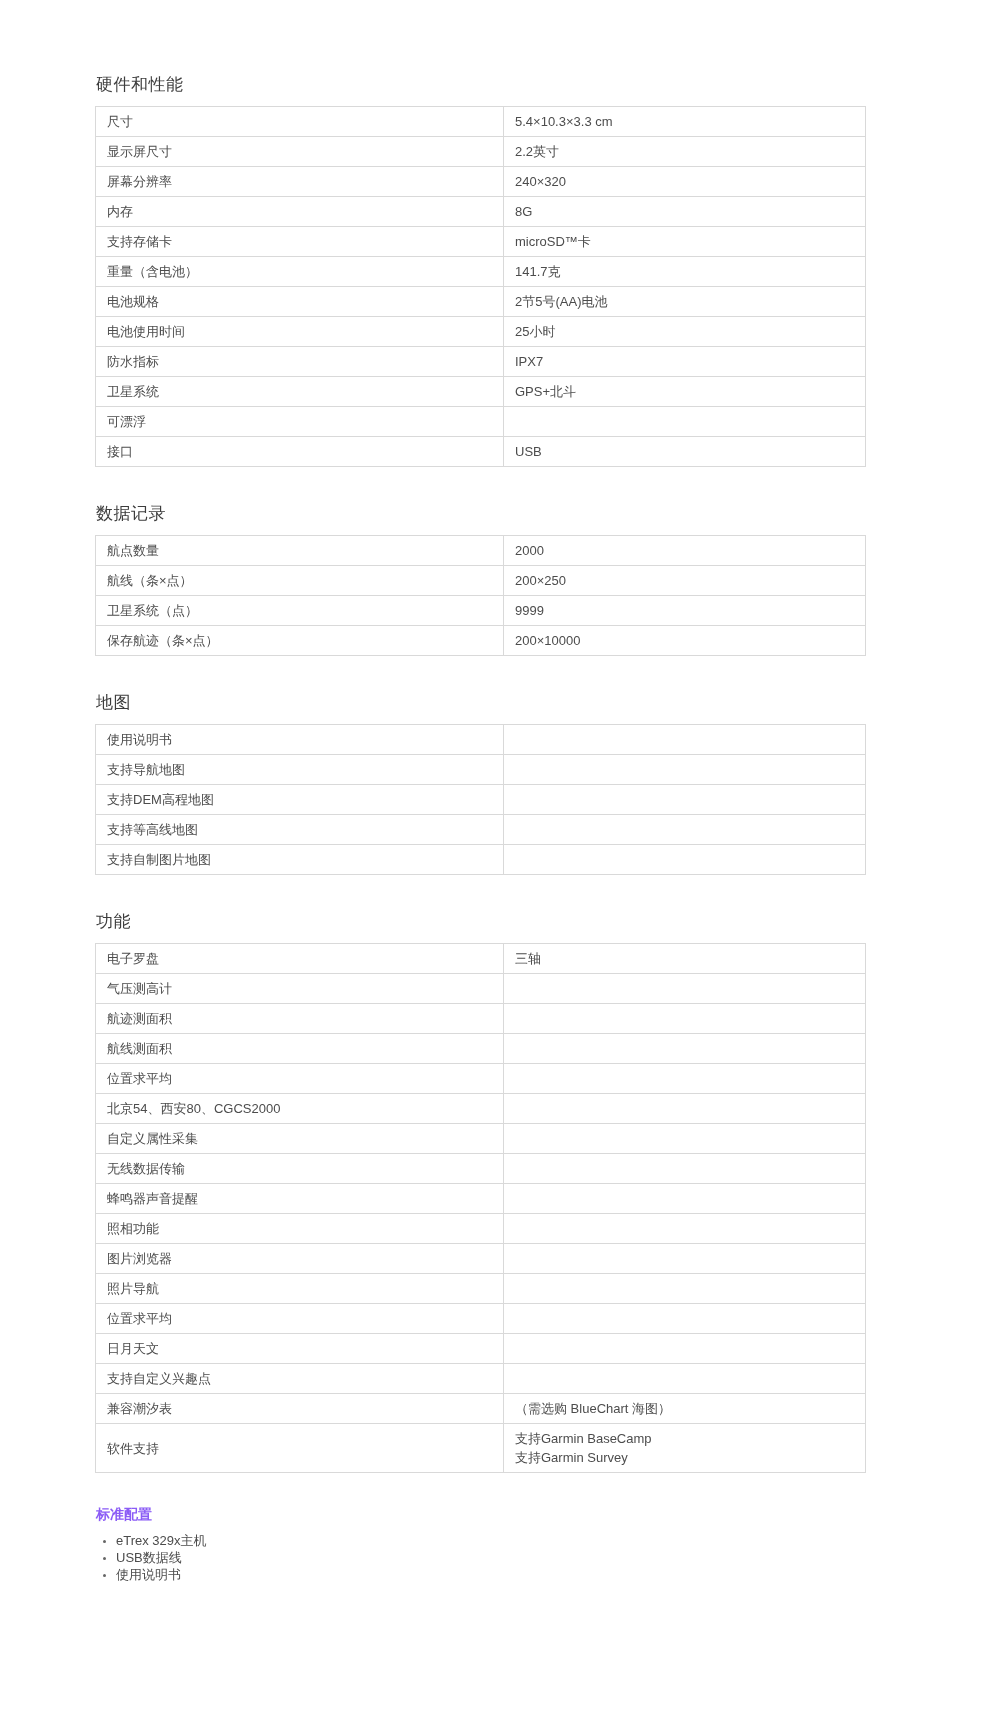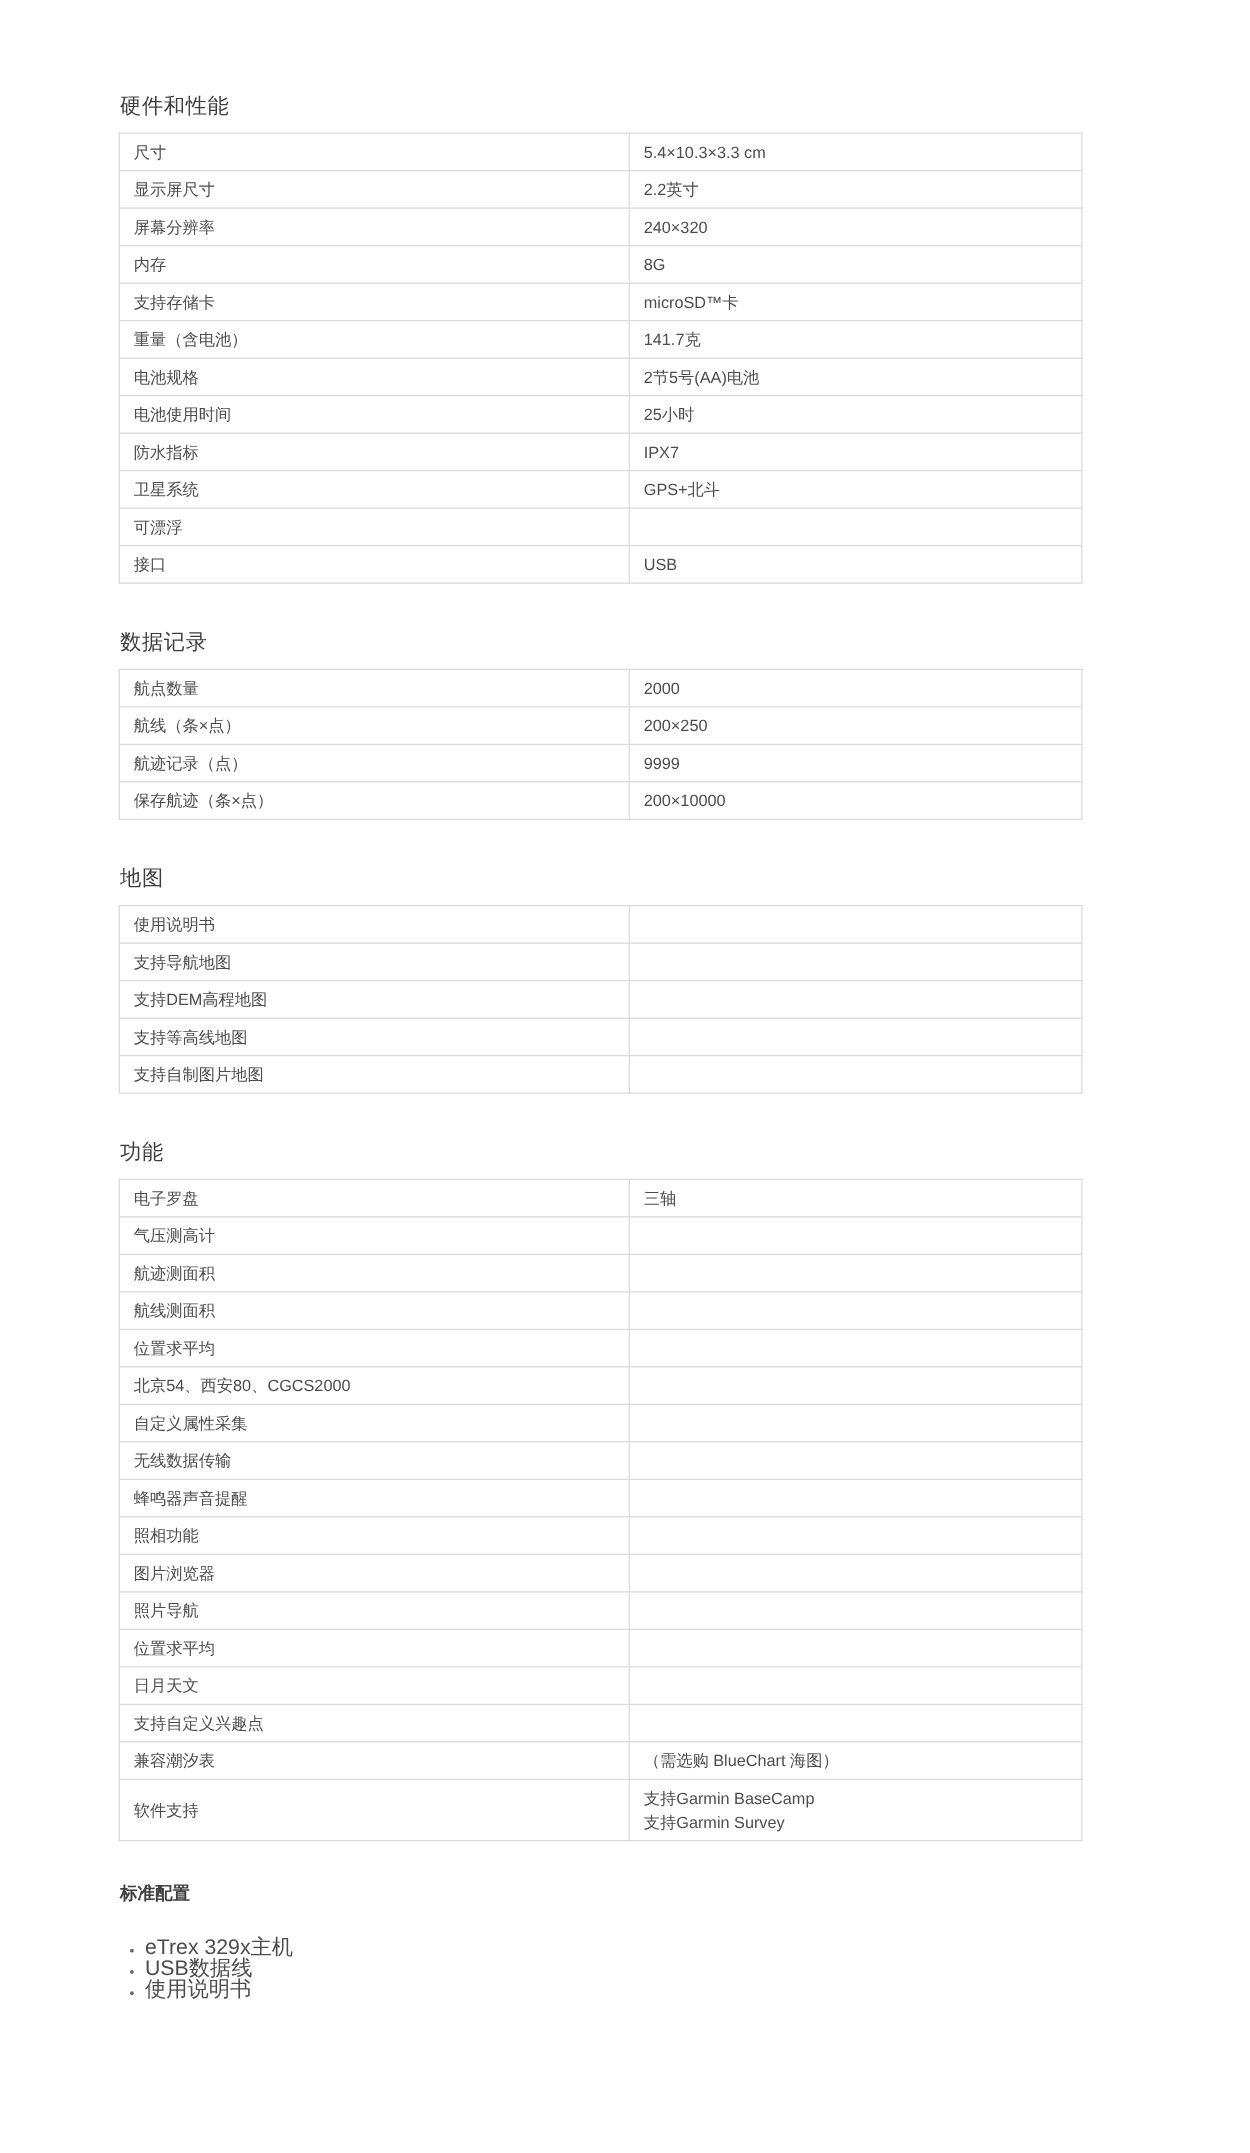--- a/index.html
+++ b/index.html
@@ -23,23 +23,23 @@
     font-size: 17px;
     font-weight: 400;
     color: #3d3d3d;
     line-height: 24px;
     margin: 0 0 9px 1px;
     letter-spacing: 0.5px;
   }
   .sub-title {
     font-size: 14px;
     font-weight: 700;
-    color: #404040;
+    color: #8b5cf6;
     line-height: 20px;
-    margin: 9px 0 25px 1px;
+    margin: 9px 0 8px 1px;
   }
   .section.list-section { margin-top: 31px; }
   table.spec-table {
     width: 771px;
     border-collapse: collapse;
     table-layout: fixed;
   }
   table.spec-table td {
     border: 1px solid #d9d9d9;
     font-size: 13px;
@@ -51,21 +51,21 @@
     white-space: pre-line;
     overflow: hidden;
   }
   table.spec-table td.label-cell { width: 50%; }
   ul.package-list {
     margin: 0;
     padding: 0 0 0 21px;
     list-style: disc;
   }
   ul.package-list li {
-    font-size: 17px;
+    font-size: 13px;
     color: #4c4c4c;
     line-height: 17px;
     padding: 0;
   }
   ul.package-list li::marker {
     color: #666666;
     font-size: 10px;
   }
 </style>
 </head>
@@ -133,21 +133,21 @@
         <tbody>
           <tr>
             <td class="label-cell">航点数量</td>
             <td class="value-cell">2000</td>
           </tr>
           <tr>
             <td class="label-cell">航线（条×点）</td>
             <td class="value-cell">200×250</td>
           </tr>
           <tr>
-            <td class="label-cell">航迹记录（点）</td>
+            <td class="label-cell">卫星系统（点）</td>
             <td class="value-cell">9999</td>
           </tr>
           <tr>
             <td class="label-cell">保存航迹（条×点）</td>
             <td class="value-cell">200×10000</td>
           </tr>
         </tbody>
       </table>
     </div>
     <div class="section">

